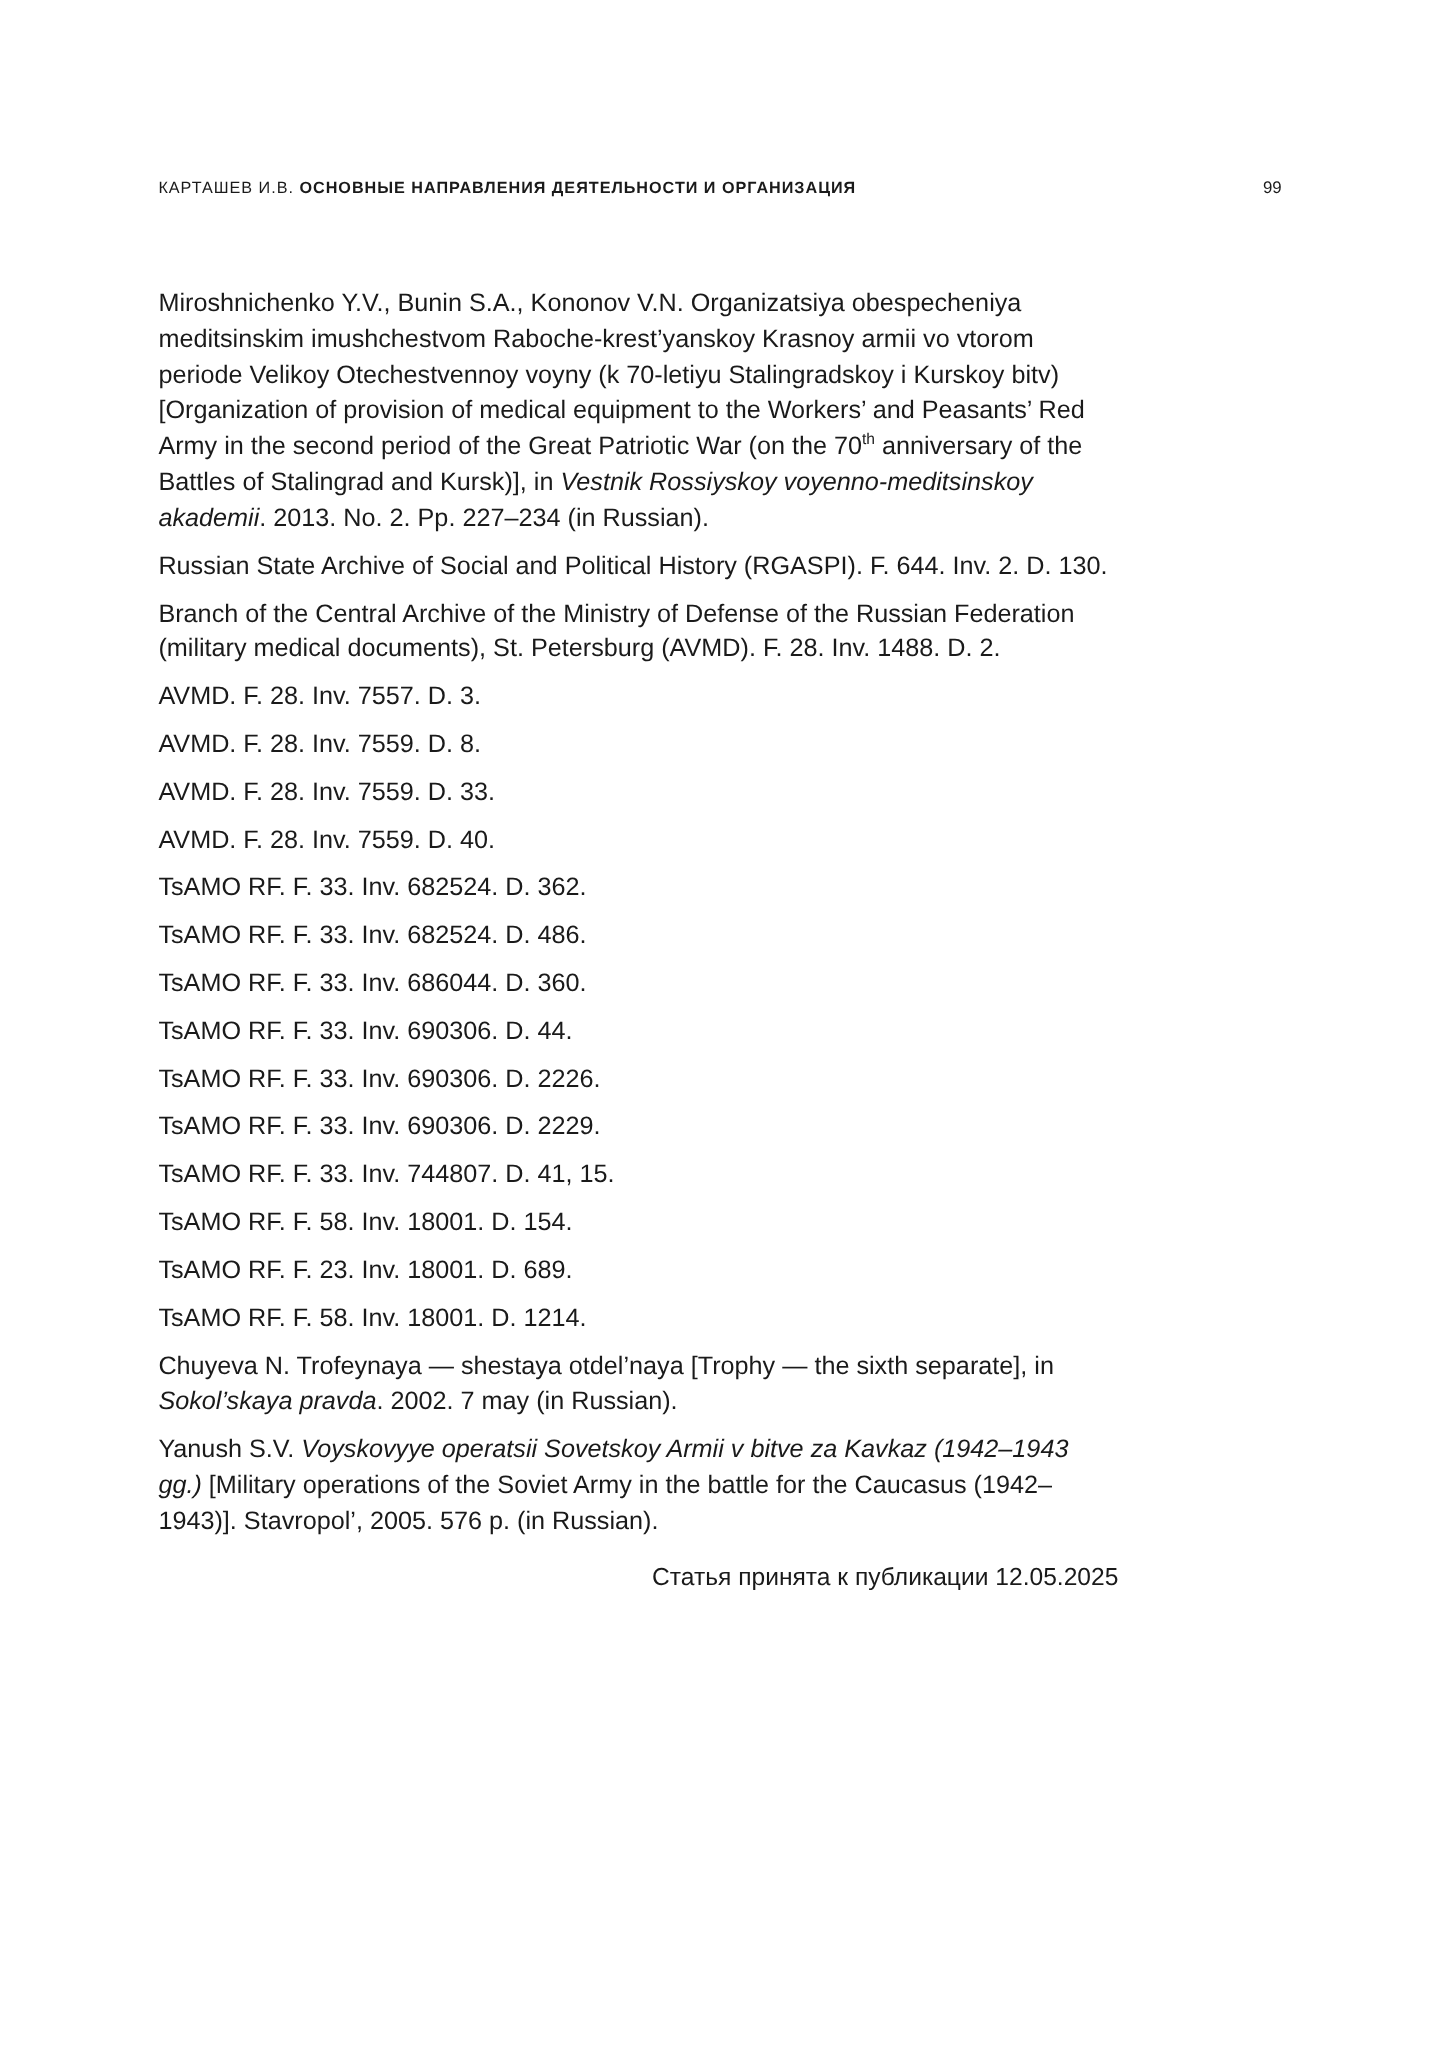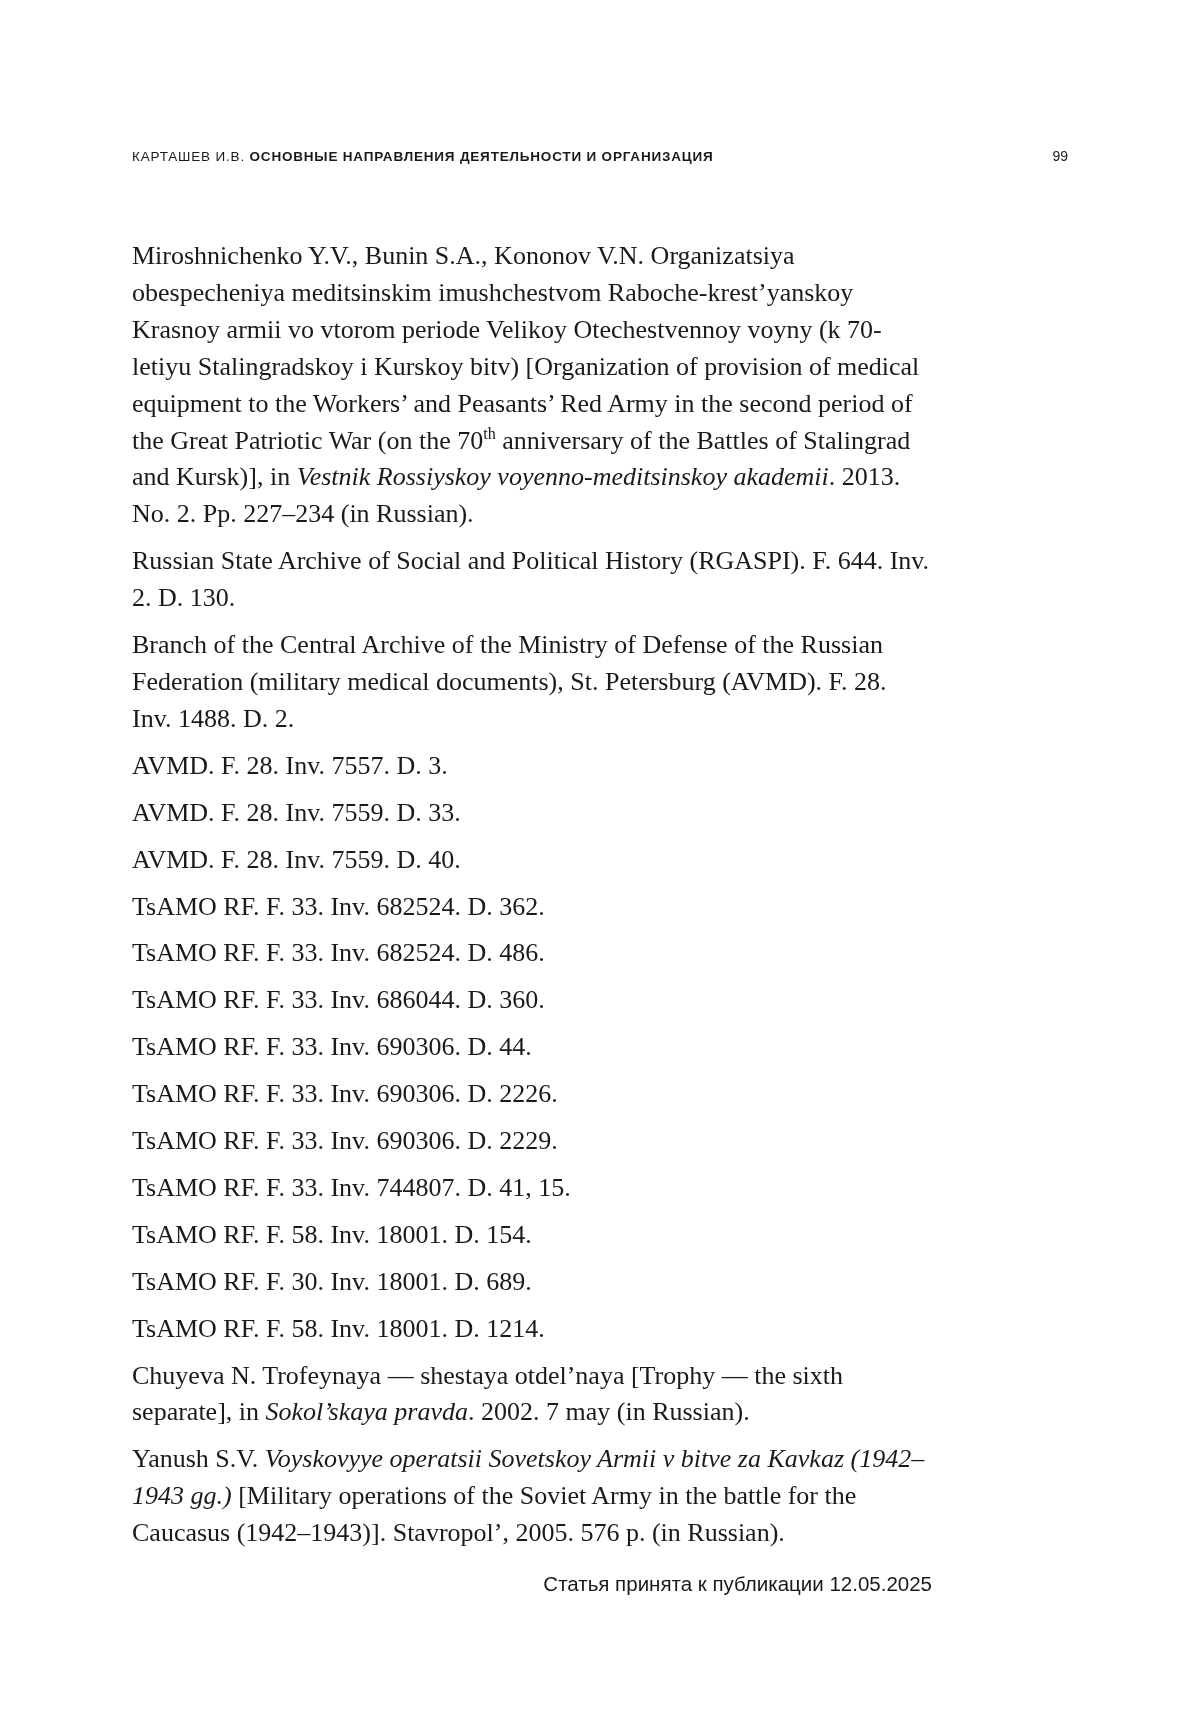--- a/index.html
+++ b/index.html
@@ -49,27 +49,26 @@
     color: #1a1a1a;
     font-weight: 400;
   }
   .content {
     position: absolute;
     left: 132px;
     top: 238px;
     width: 800px;
   }
   .ref {
-    font-size: 26px;
+    font-size: 21px;
     line-height: 1.42;
     margin-bottom: 10px;
     text-align: left;
     color: #1a1a1a;
     hyphens: manual;
-    font-family: Liberation Serif, serif;
   }
   .ref:last-of-type {
     margin-bottom: 16px;
   }
   .ref i, .ital {
     font-style: italic;
   }
   sup {
     font-size: 0.62em;
     vertical-align: super;
@@ -94,31 +93,32 @@
     </div>
     <div class="rh-page">99</div>
   </div>
 
   <div class="content">
     <div id="refs">
         <div class="ref"><span>Miroshnichenko Y.V., Bunin S.A., Kononov V.N. Organizatsiya obespecheniya meditsinskim imushchestvom Raboche-krest’yanskoy Krasnoy armii vo vtorom periode Velikoy Otechestvennoy voyny (k 70-letiyu Stalingradskoy i Kurskoy bitv) [Organization of provision of medical equipment to the Workers’ and Peasants’ Red Army in the second period of the Great Patriotic War (on the 70</span><sup>th</sup><span> anniversary of the Battles of Stalingrad and Kursk)], in </span><i>Vestnik Rossiyskoy voyenno-meditsinskoy akademii</i><span>. 2013. No. 2. Pp. 227–234 (in Russian).</span></div>
         <div class="ref"><span>Russian State Archive of Social and Political History (RGASPI). F. 644. Inv. 2. D. 130.</span></div>
         <div class="ref"><span>Branch of the Central Archive of the Ministry of Defense of the Russian Federation (military medical documents), St. Petersburg (AVMD). F. 28. Inv. 1488. D. 2.</span></div>
         <div class="ref"><span>AVMD. F. 28. Inv. 7557. D. 3.</span></div>
+        <div class="ref"><span>AVMD. F. 28. Inv. 7559. D. 8.</span></div>
         <div class="ref"><span>AVMD. F. 28. Inv. 7559. D. 33.</span></div>
         <div class="ref"><span>AVMD. F. 28. Inv. 7559. D. 40.</span></div>
         <div class="ref"><span>TsAMO RF. F. 33. Inv. 682524. D. 362.</span></div>
         <div class="ref"><span>TsAMO RF. F. 33. Inv. 682524. D. 486.</span></div>
         <div class="ref"><span>TsAMO RF. F. 33. Inv. 686044. D. 360.</span></div>
         <div class="ref"><span>TsAMO RF. F. 33. Inv. 690306. D. 44.</span></div>
         <div class="ref"><span>TsAMO RF. F. 33. Inv. 690306. D. 2226.</span></div>
         <div class="ref"><span>TsAMO RF. F. 33. Inv. 690306. D. 2229.</span></div>
         <div class="ref"><span>TsAMO RF. F. 33. Inv. 744807. D. 41, 15.</span></div>
         <div class="ref"><span>TsAMO RF. F. 58. Inv. 18001. D. 154.</span></div>
-        <div class="ref"><span>TsAMO RF. F. 30. Inv. 18001. D. 689.</span></div>
+        <div class="ref"><span>TsAMO RF. F. 23. Inv. 18001. D. 689.</span></div>
         <div class="ref"><span>TsAMO RF. F. 58. Inv. 18001. D. 1214.</span></div>
         <div class="ref"><span>Chuyeva N. Trofeynaya — shestaya otdel’naya [Trophy — the sixth separate], in </span><i>Sokol’skaya pravda</i><span>. 2002. 7 may (in Russian).</span></div>
         <div class="ref"><span>Yanush S.V. </span><i>Voyskovyye operatsii Sovetskoy Armii v bitve za Kavkaz (1942–1943 gg.)</i><span> [Military operations of the Soviet Army in the battle for the Caucasus (1942–1943)]. Stavropol’, 2005. 576 p. (in Russian).</span></div>
       </div>
     <div class="accepted">Статья принята к публикации 12.05.2025</div>
   </div>
 
 </div>
 
 </body></html>

